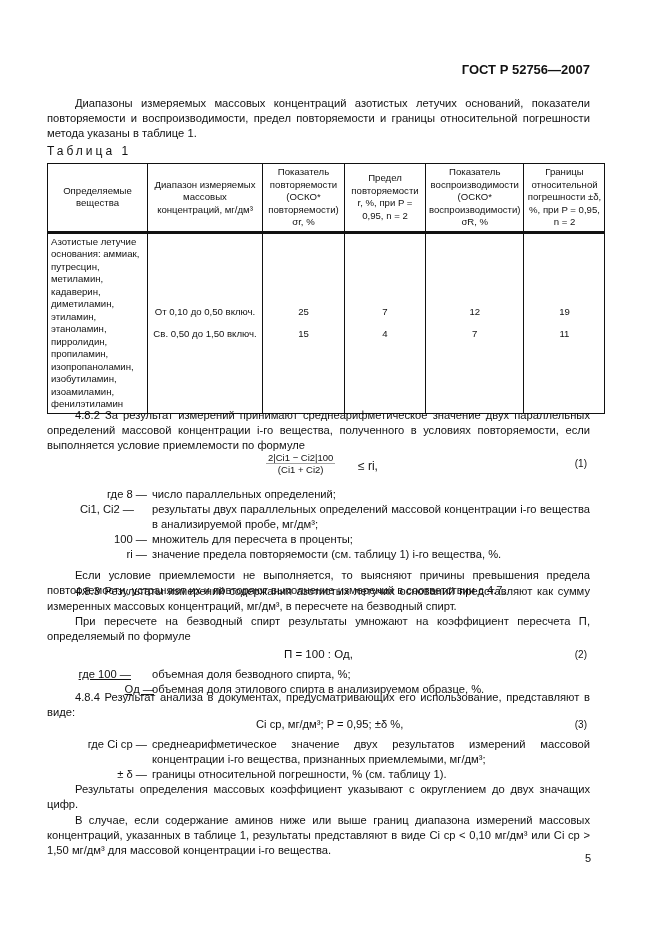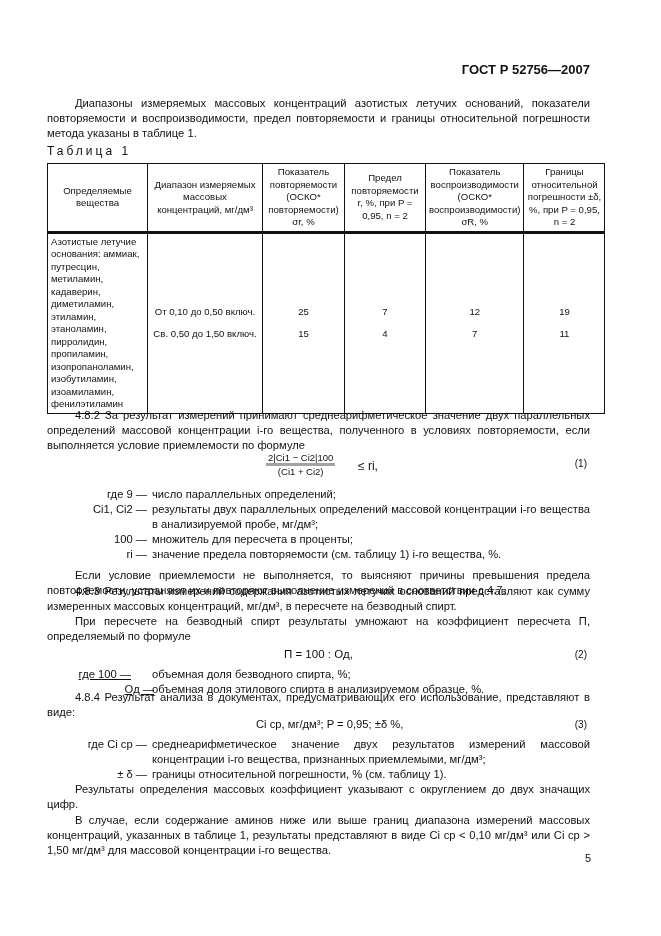--- a/index.html
+++ b/index.html
@@ -15,21 +15,21 @@
   table.t td { border: 1.3px solid #111; vertical-align: middle; text-align: center; padding: 2px 3px; }
   table.t tr.head td { border-bottom: 3px solid #111; height: 62px; }
   table.t tr.body td { vertical-align: top; height: 110px; }
   .subst { text-align: left !important; padding-left: 3px !important; }
   .stack div { height: 22px; line-height: 22px; }
   .note td { text-align: left !important; padding-left: 40px !important; height: 16px; }
   .defrow { position: absolute; line-height: 15px; }
   .term { position: absolute; text-align: right; width: 100px; }
   .def { position: absolute; left: 152px; width: 438px; text-align: justify; }
   .frac { position: absolute; left: 266px; top: 452px; font-size: 9.5px; text-align: center; }
-  .frac .num { border-bottom: 3px solid #a3a3a3; padding: 0 2px; }
+  .frac .num { border-bottom: 1px solid #a3a3a3; padding: 0 2px; }
   .eqno { position: absolute; right: 74px; font-size: 10px; }
 </style>
 </head>
 <body>
 
 <div class="abs hdr">ГОСТ Р 52756—2007</div>
 
 <div class="p indent" style="top:96px;">Диапазоны измеряемых массовых концентраций азотистых летучих оснований, показатели повторяемости и воспроизводимости, предел повторяемости и границы относительной погрешности метода указаны в таблице 1.</div>
 
 <div class="abs tcap">Таблица 1</div>
@@ -73,25 +73,25 @@
 <div class="p indent" style="top:408px;">4.8.2 За результат измерений принимают среднеарифметическое значение двух параллельных определений массовой концентрации i-го вещества, полученного в условиях повторяемости, если выполняется условие приемлемости по формуле</div>
 
 <div class="frac">
   <div class="num">2|Ci1 − Ci2|100</div>
   <div>(Ci1 + Ci2)</div>
 </div>
 <div class="abs" style="left:358px; top:459px; font-size:12px;">≤ ri,</div>
 <div class="eqno" style="top:458px;">(1)</div>
 
 <div class="defrow" style="top:487px; left:0; width:661px;">
-  <span class="term" style="left:47px; width:100px;">где 9 —</span>
+  <span class="term" style="left:47px; width:100px;">где 8 —</span>
   <span class="def">число параллельных определений;</span>
 </div>
 <div class="defrow" style="top:502px; left:0; width:661px;">
-  <span class="term" style="left:47px; width:100px;">Ci1, Ci2 —</span>
+  <span class="term" style="left:34px; width:100px;">Ci1, Ci2 —</span>
   <span class="def">результаты двух параллельных определений массовой концентрации i-го вещества в анализируемой пробе, мг/дм³;</span>
 </div>
 <div class="defrow" style="top:532px; left:0; width:661px;">
   <span class="term" style="left:47px; width:100px;">100 —</span>
   <span class="def">множитель для пересчета в проценты;</span>
 </div>
 <div class="defrow" style="top:547px; left:0; width:661px;">
   <span class="term" style="left:47px; width:100px;">ri —</span>
   <span class="def">значение предела повторяемости (см. таблицу 1) i-го вещества, %.</span>
 </div>

